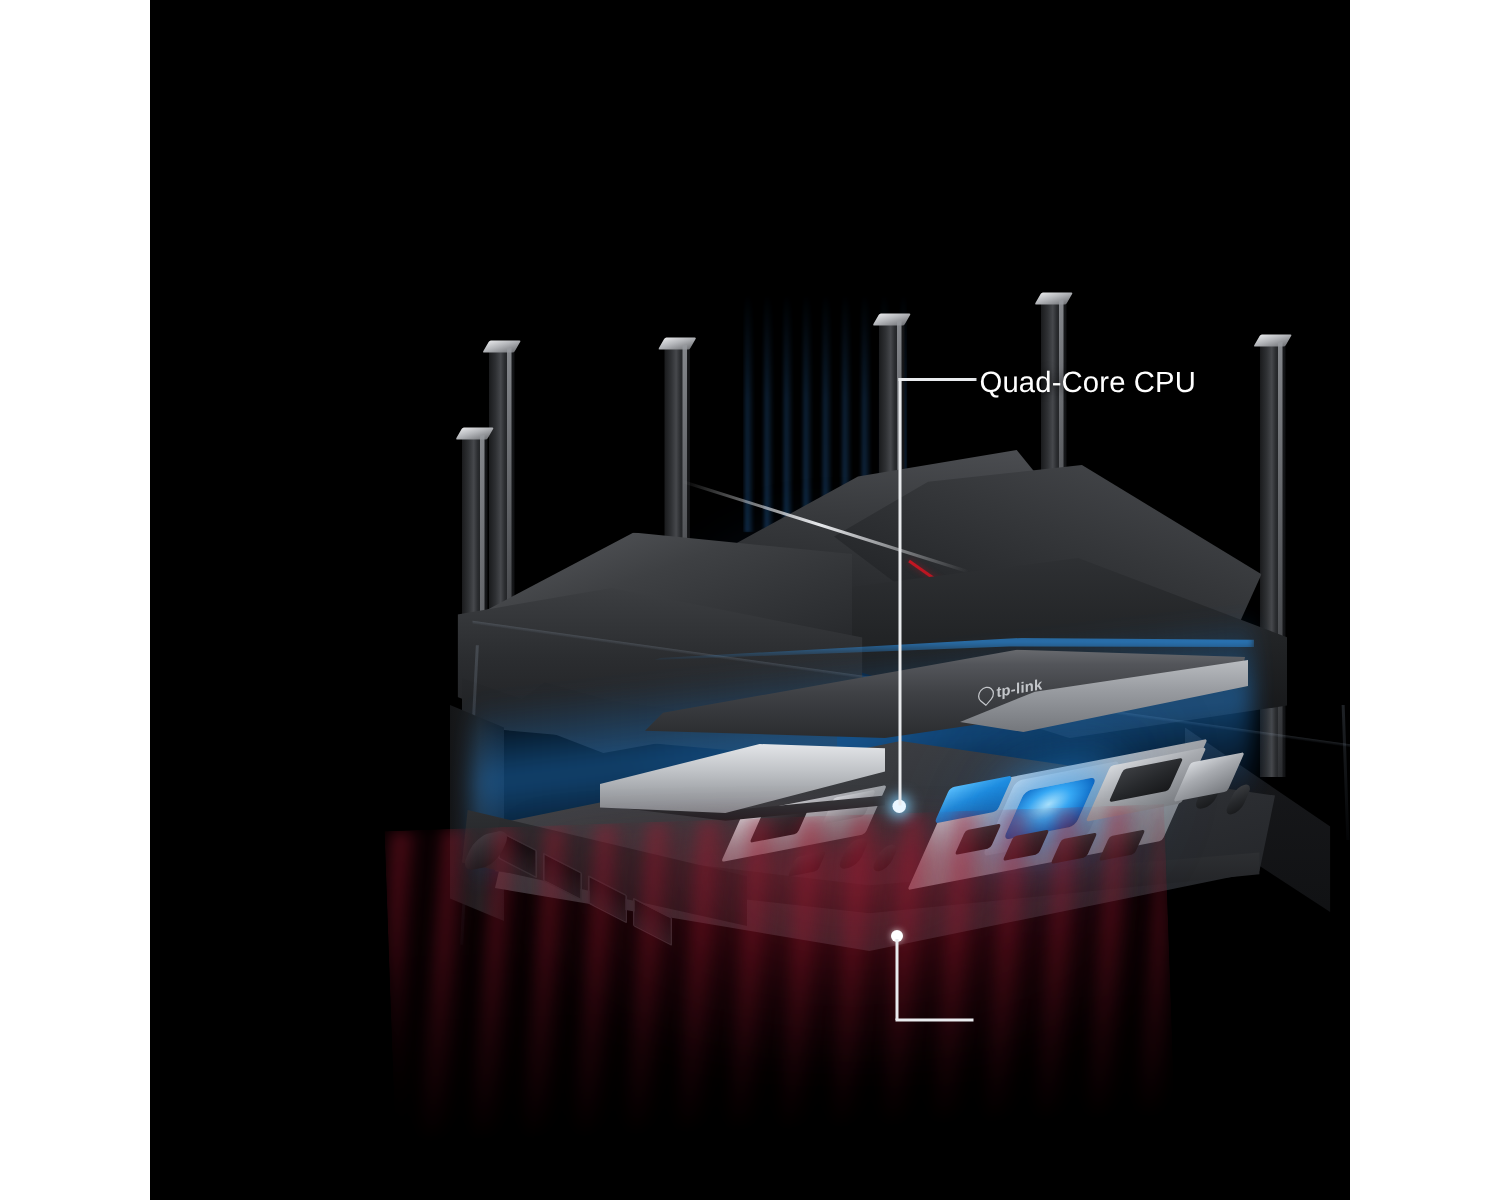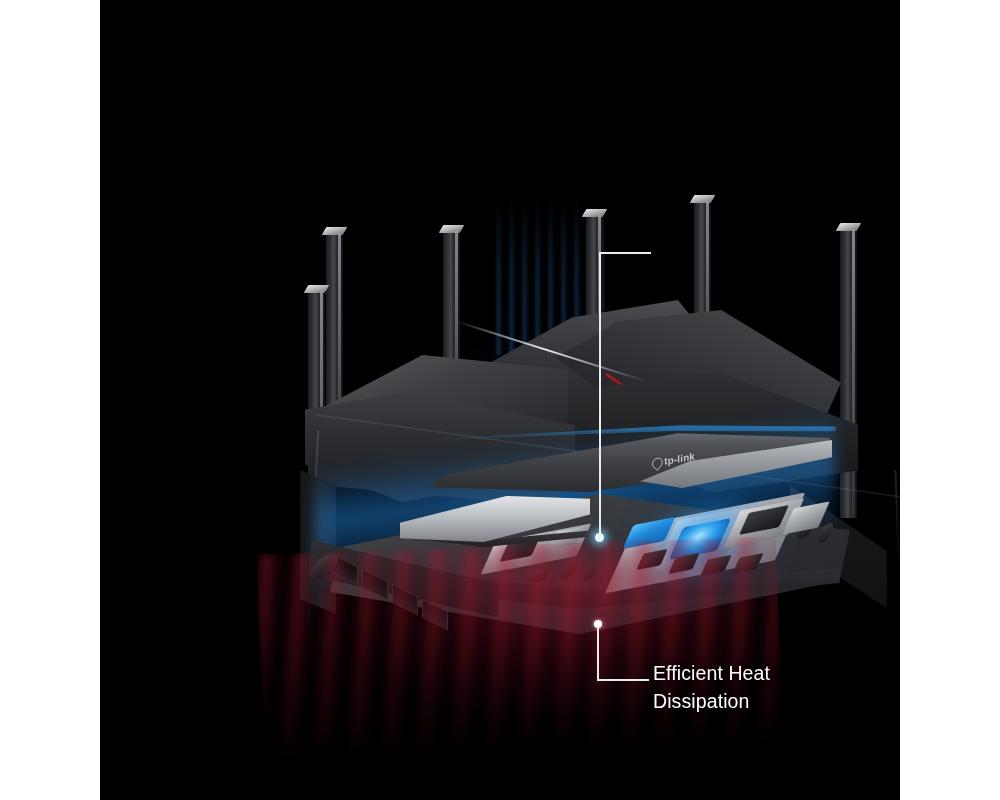--- a/index.html
+++ b/index.html
@@ -455,22 +455,21 @@
     <div class="port-slot" style="left:292px; top:590px;"></div>
     <div class="port-slot" style="left:322px; top:605px;"></div>
     <div class="chip-dark" style="left:212px; top:556px; width:24px; height:22px; border-radius:9px;"></div>
 
     <div class="red-wash"></div>
     <div class="red-rays"></div>
 
     <div class="leader-dot-blue" style="left:495px; top:533px;"></div>
     <div class="leader leader-v" style="left:499px; top:252px; height:285px;"></div>
     <div class="leader leader-h" style="left:499px; top:252px; width:52px;"></div>
+    <div class="callout-label" style="left:553px; top:241px;">Quad-Core CPU</div>
 
     <div class="leader-dot" style="left:494px; top:620px;"></div>
     <div class="leader leader-v" style="left:497px; top:626px; height:54px;"></div>
     <div class="leader leader-h" style="left:497px; top:679px; width:52px;"></div>
-    <div class="callout-label" style="left:553px; top:659px;">Efficient Heat
-Dissipation</div>
 
   </div>
 
 </div>
 
 </body></html>

